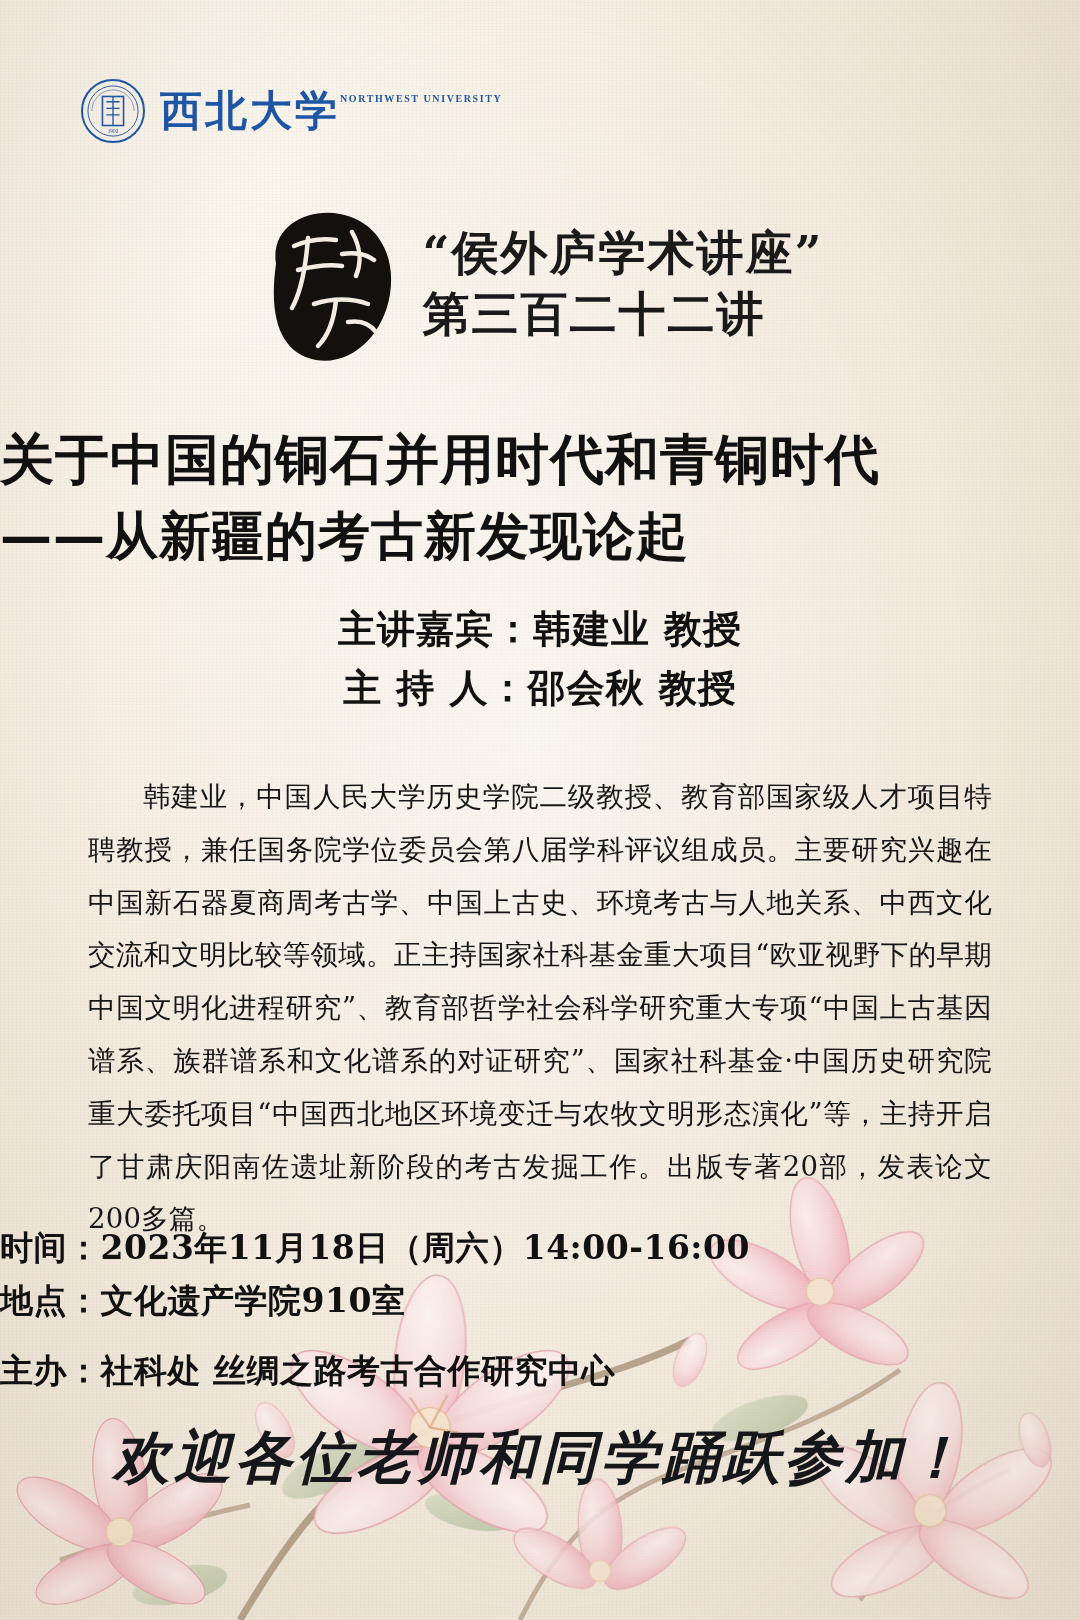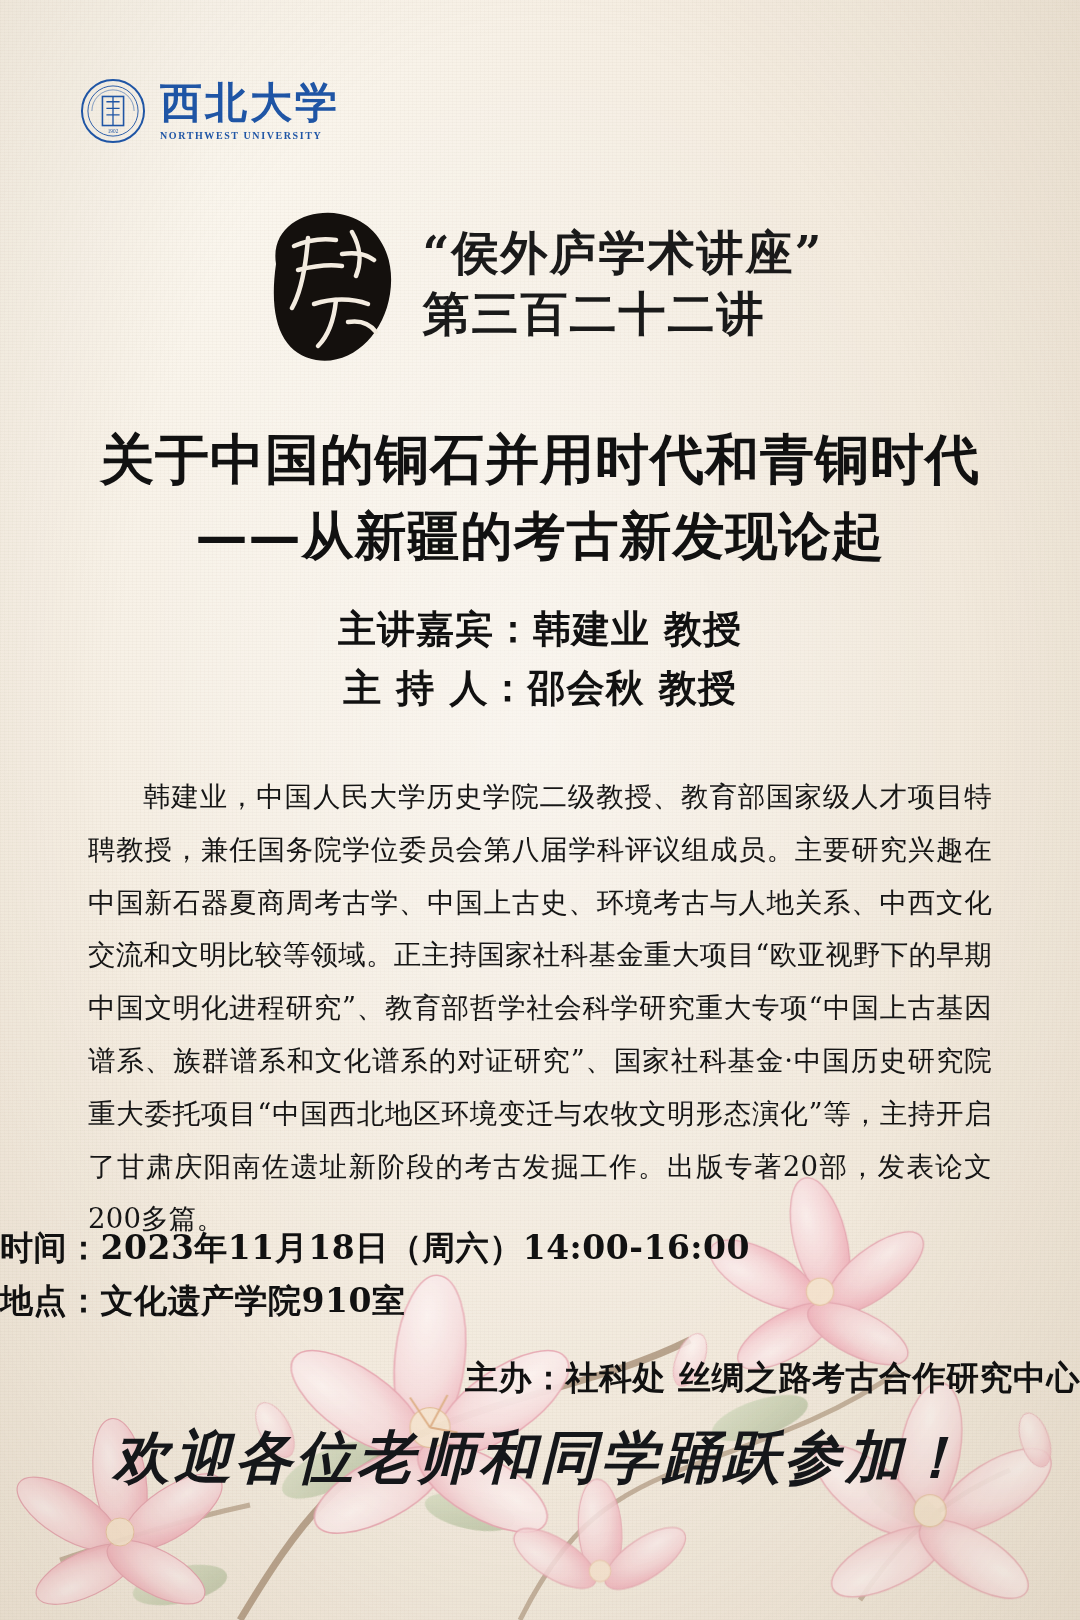--- a/index.html
+++ b/index.html
@@ -57,21 +57,20 @@
     align-items: center;
     gap: 14px;
   }
   .logo-seal {
     width: 66px;
     height: 66px;
     flex: 0 0 auto;
   }
   .logo-text {
     display: flex;
-    flex-direction: column;
     justify-content: center;
   }
   .logo-cn {
     font-family: "DejaVu Serif", "Liberation Serif", serif;
     font-size: 42px;
     font-weight: 700;
     color: #1f55a5;
     letter-spacing: 3px;
     line-height: 1.05;
   }
@@ -120,21 +119,21 @@
     line-height: 1.25;
     margin-top: 6px;
   }
 
   
   .title-block {
     position: absolute;
     top: 424px;
     left: 0;
     width: 1080px;
-    text-align: center;
+    text-align: left;
     color: #111;
   }
   .title-main {
     font-family: "DejaVu Serif", "Liberation Serif", serif;
     font-size: 54px;
     font-weight: 700;
     letter-spacing: 1px;
     line-height: 1.3;
   }
   .title-sub {
@@ -190,22 +189,22 @@
     font-family: "DejaVu Serif", "Liberation Serif", serif;
     font-size: 33px;
     font-weight: 700;
     line-height: 1.6;
     letter-spacing: 0.5px;
   }
   .organizer {
     font-family: "DejaVu Serif", "Liberation Serif", serif;
     font-size: 33px;
     font-weight: 700;
-    text-align: right;
-    margin-top: 28px;
+    text-align: left;
+    margin-top: 21px;
     letter-spacing: 0.5px;
   }
 
   
   .slogan {
     position: absolute;
     top: 1420px;
     left: 0;
     width: 1080px;
     text-align: center;

